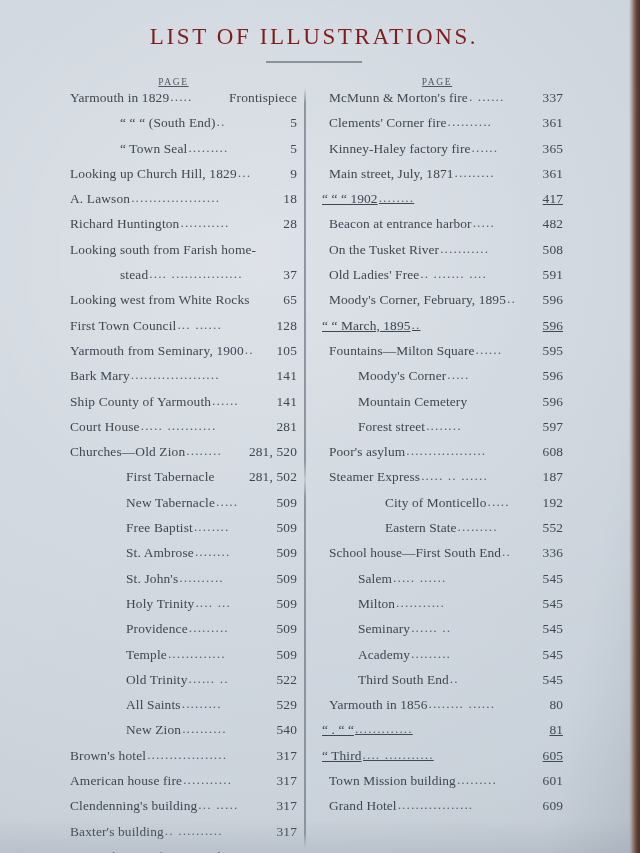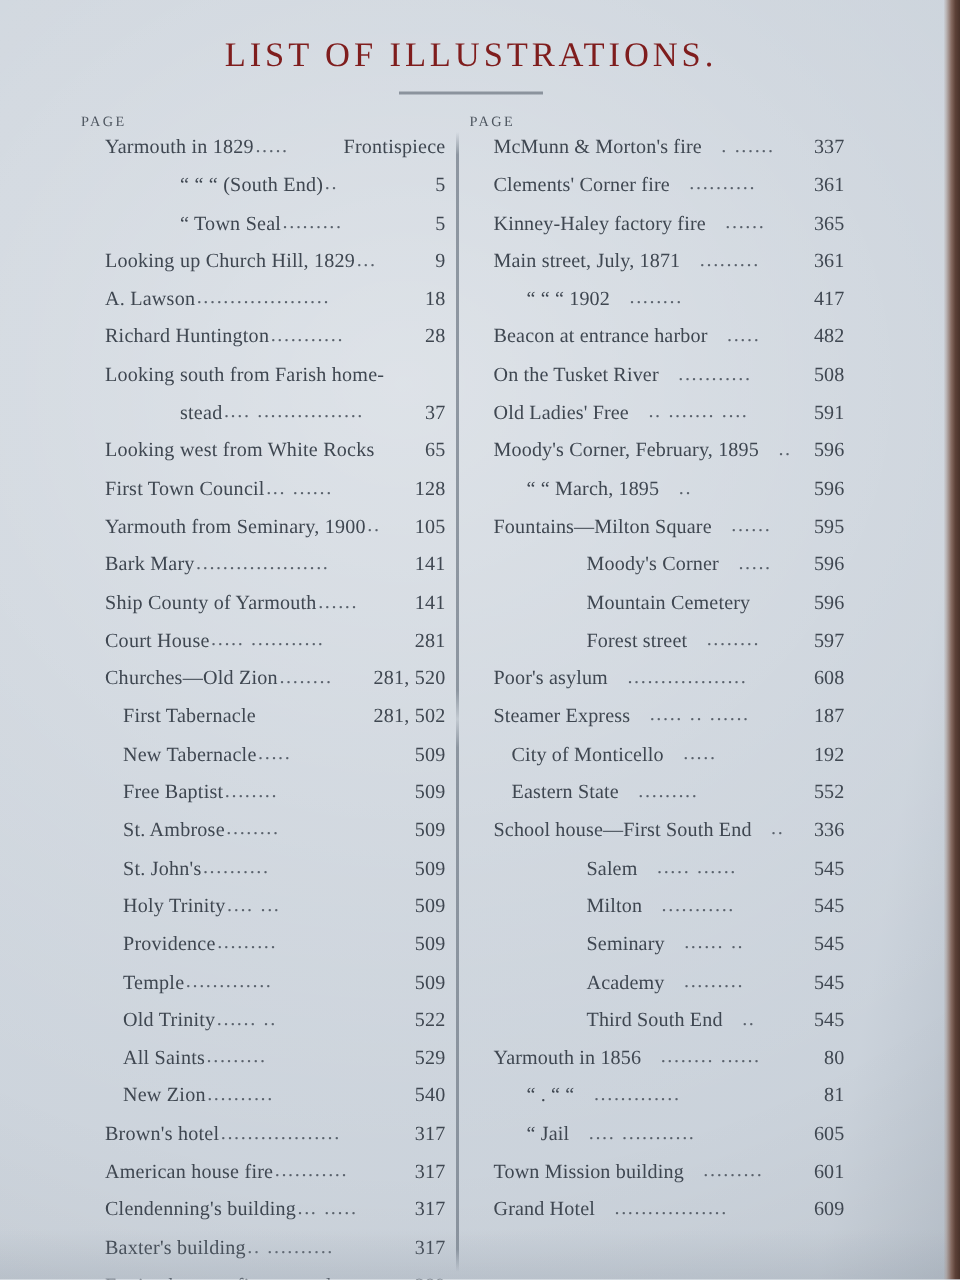--- a/index.html
+++ b/index.html
@@ -105,24 +105,25 @@
        rgba(140,150,160,0.25) 51.5%,
        rgba(116,126,138,0.75) 54%,
        rgba(116,126,138,0.75) 98%,
        rgba(120,130,142,0.0) 100%);
   }
 
   .page-head {
     font-size: 9.5px;
     letter-spacing: 1.6px;
     color: #4d555f;
-    text-align: left;
+    text-align: center;
     height: 16px;
     line-height: 16px;
     font-family: "Liberation Serif", "DejaVu Serif", serif;
+    text-decoration: underline;
   }
   #col-left .page-head  { padding-right: 4px; }
   #col-right .page-head { padding-right: 2px; }
 
   
   ul.entries {
     list-style: none;
     margin: 0;
     padding: 0;
   }
@@ -151,27 +152,27 @@
   }
   .e-page {
     flex: 0 0 auto;
     text-align: right;
   }
   
   .e-leader.blank { color: transparent; }
 
   
   .ind-0 { margin-left: 16px; }
-  .ind-1 { margin-left: 38px; }
+  .ind-1 { margin-left: 9px; text-decoration: underline; }
   .ind-2 { margin-left: 66px; }
-  .ind-3 { margin-left: 28px; }
-  .ind-4 { margin-left: 78px; }
-
-  
-  #col-right li.entry { letter-spacing: 0.1px; gap: 12px; }
+  .ind-3 { margin-left: 72px; }
+  .ind-4 { margin-left: 45px; }
+
+  
+  #col-right li.entry { letter-spacing: 0.1px; }
 </style>
 </head>
 <body>
 
 <div id="scan">
 
   <div id="paper-sheen"></div>
 
   <div id="heading-block">
     <div id="page-title">LIST OF ILLUSTRATIONS.</div>
@@ -470,21 +471,21 @@
             <span class="e-title">Yarmouth in 1856</span>
             <span class="e-leader">........  ......</span>
             <span class="e-page">80</span>
           </li>
           <li class="entry ind-1">
             <span class="e-title">“      .  “     “</span>
             <span class="e-leader">.............</span>
             <span class="e-page">81</span>
           </li>
           <li class="entry ind-1">
-            <span class="e-title">“          Jail</span>
+            <span class="e-title">“          Third</span>
             <span class="e-leader">....  ...........</span>
             <span class="e-page">605</span>
           </li>
           <li class="entry ind-0">
             <span class="e-title">Town Mission building</span>
             <span class="e-leader">.........</span>
             <span class="e-page">601</span>
           </li>
           <li class="entry ind-0">
             <span class="e-title">Grand Hotel</span>

